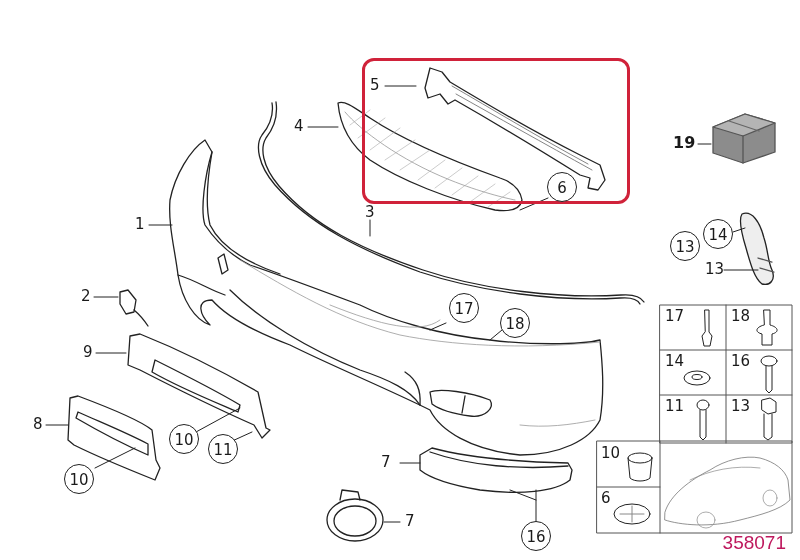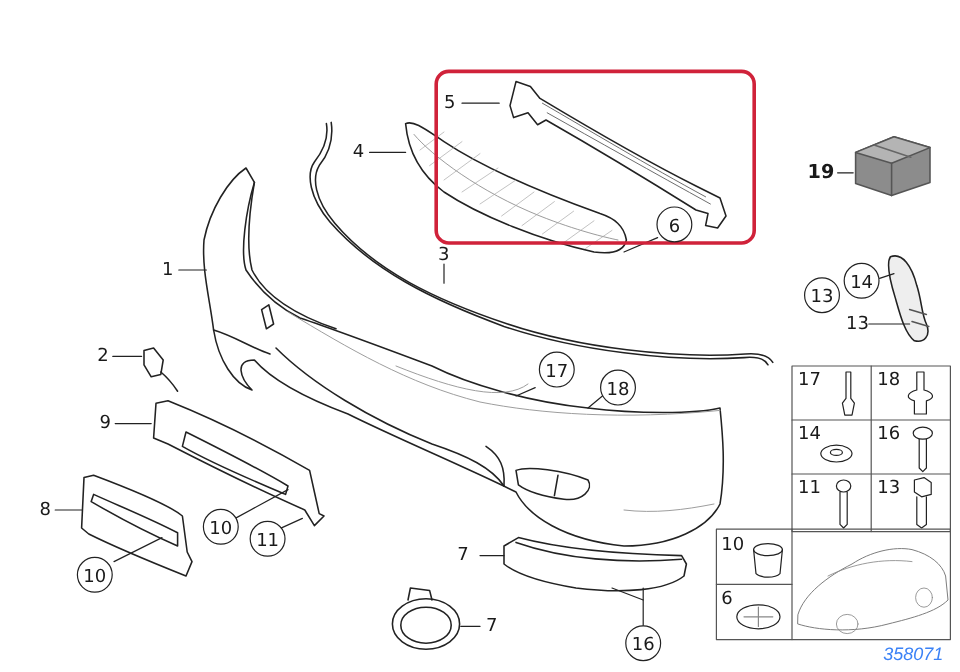--- a/index.html
+++ b/index.html
@@ -2,21 +2,21 @@
 <html><head>
 <meta charset="utf-8">
 <style>
   html,body{margin:0;padding:0;background:#fff;}
   body{width:800px;height:560px;position:relative;overflow:hidden;font-family:"DejaVu Sans","Liberation Sans",sans-serif;color:#1a1a1a;}
   svg.main{position:absolute;left:0;top:0;width:800px;height:560px;}
   .lbl{position:absolute;font-size:15px;line-height:15px;color:#1a1a1a;white-space:nowrap;}
   .circ{position:absolute;width:30px;height:30px;border:1.3px solid #222;border-radius:50%;font-size:15px;line-height:30px;text-align:center;background:#fff;box-sizing:border-box;}
   .bold{font-weight:bold;font-size:16px;}
   .cell-lbl{position:absolute;font-size:15px;line-height:15px;}
-  .footer-id{position:absolute;right:14px;bottom:6px;font-size:15px;color:#3b82f6;font-family:"Liberation Sans",sans-serif;font-style:italic;}
+  .footer-id{position:absolute;right:14px;bottom:6px;font-size:19px;color:#be185d;font-family:"Liberation Sans",sans-serif;}
   .highlight{position:absolute;left:362px;top:58px;width:268px;height:146px;border:3px solid #d0223a;border-radius:12px;box-sizing:border-box;}
 </style>
 </head>
 <body>
 
 <svg class="main" viewBox="0 0 800 560" xmlns="http://www.w3.org/2000/svg">
   <g fill="none" stroke="#222" stroke-width="1.3" stroke-linejoin="round" stroke-linecap="round">
 
     <g>
       <path d="M205,140 C190,150 175,175 170,200 C168,225 175,250 178,275 C182,300 195,320 210,325 C200,315 195,300 212,300 C225,315 250,330 290,345 C330,365 390,390 430,410 C440,430 470,450 520,455 C560,455 590,440 600,420 C605,390 602,360 600,340 C580,345 530,345 490,340 C440,335 390,320 360,305 C320,290 280,275 250,265 C230,255 215,240 205,225 C200,210 205,175 212,152 Z" fill="#fff"></path>

